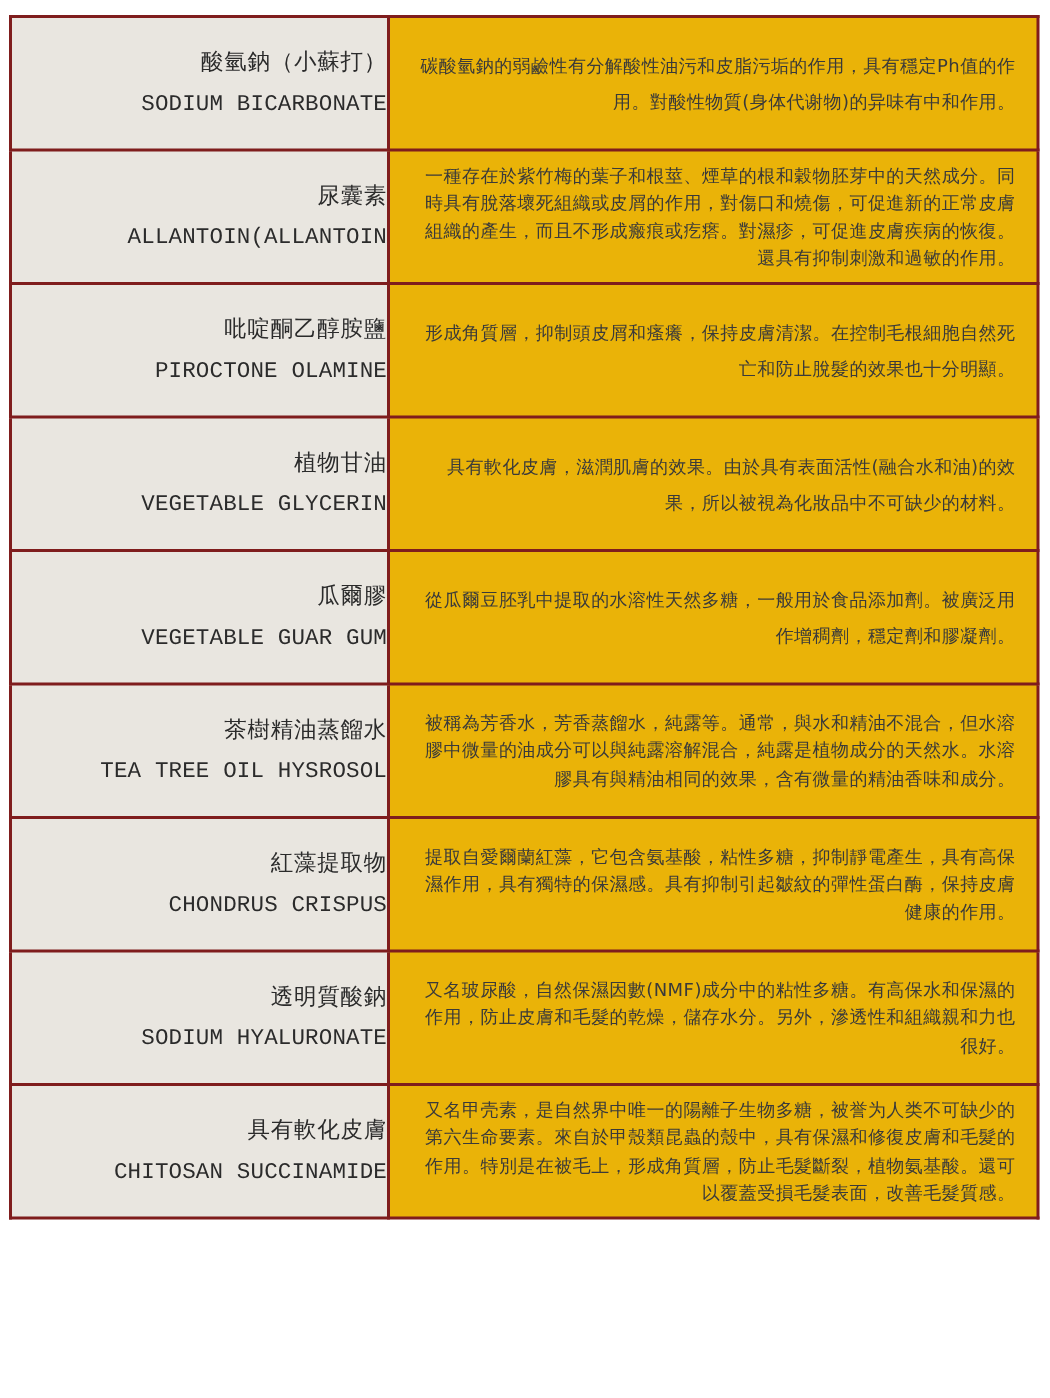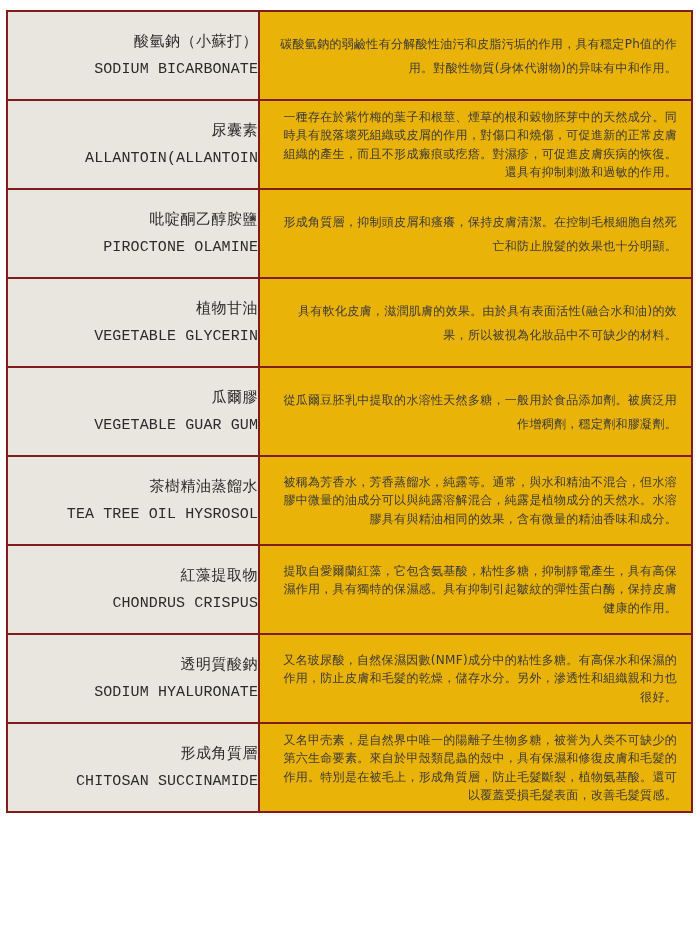--- a/index.html
+++ b/index.html
@@ -113,19 +113,19 @@
     </tr>
     <tr>
       <td class="name-cell">
         <div class="name-zh">透明質酸鈉</div>
         <div class="name-en">SODIUM HYALURONATE</div>
       </td>
       <td class="desc-cell">又名玻尿酸，自然保濕因數(NMF)成分中的粘性多糖。有高保水和保濕的作用，防止皮膚和毛髮的乾燥，儲存水分。另外，滲透性和組織親和力也很好。</td>
     </tr>
     <tr>
       <td class="name-cell">
-        <div class="name-zh">形成角質層</div>
+        <div class="name-zh">具有軟化皮膚</div>
         <div class="name-en">CHITOSAN SUCCINAMIDE</div>
       </td>
       <td class="desc-cell">又名甲壳素，是自然界中唯一的陽離子生物多糖，被誉为人类不可缺少的第六生命要素。來自於甲殼類昆蟲的殼中，具有保濕和修復皮膚和毛髮的作用。特別是在被毛上，形成角質層，防止毛髮斷裂，植物氨基酸。還可以覆蓋受損毛髮表面，改善毛髮質感。</td>
     </tr>
   </tbody>
 </table>
 
 </body></html>

